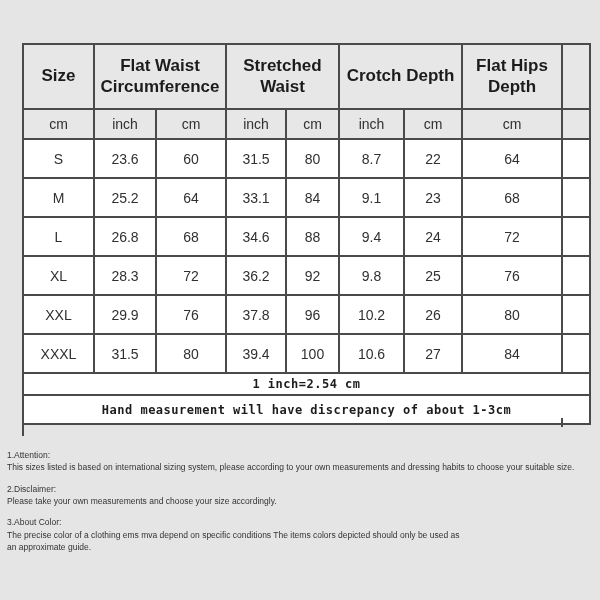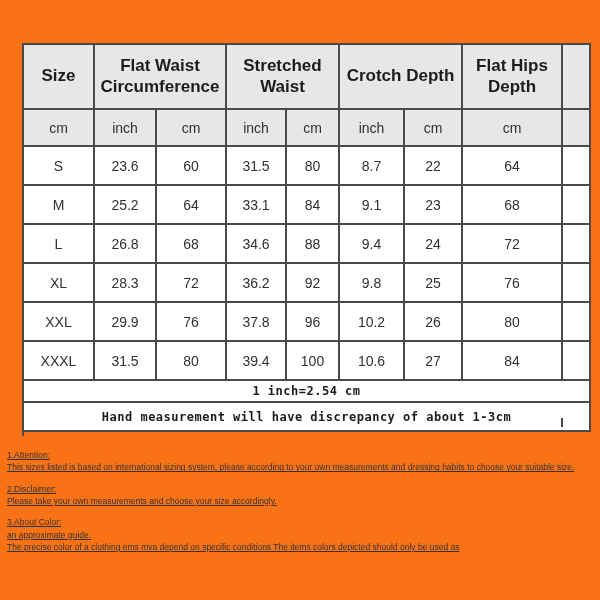--- a/index.html
+++ b/index.html
@@ -8,21 +8,21 @@
     background: #ffffff;
     width: 600px;
     height: 600px;
     overflow: hidden;
     font-family: "Liberation Sans", sans-serif;
   }
   .stage {
     position: relative;
     width: 600px;
     height: 600px;
-    background: #f97316;
+    background: #e5e5e5;
   }
   table.size-chart {
     position: absolute;
     left: 22px;
     top: 43px;
     border-collapse: collapse;
     table-layout: fixed;
     width: 567px;
     border: 2px solid #4a4a4a;
   }
@@ -35,21 +35,21 @@
     overflow: hidden;
   }
   tr.header-row { height: 65px; }
   tr.header-row th {
     background: #e7e7e7;
     font-weight: bold;
     font-size: 17px;
     line-height: 1.2;
     color: #1c1c1c;
   }
-  tr.unit-row { height: 37px; }
+  tr.unit-row { height: 30px; }
   tr.unit-row td {
     background: #e7e7e7;
     font-size: 14px;
     color: #303030;
   }
   tr.data-row { height: 39px; }
   tr.data-row td {
     background: #ffffff;
     font-size: 14px;
     color: #303030;
@@ -72,21 +72,20 @@
   .edge-tail.left  { left: 22px;  top: 418px; height: 18px; }
   .edge-tail.right { left: 561px; top: 418px; height: 9px; }
   .notes {
     position: absolute;
     left: 7px;
     top: 449px;
     width: 592px;
     color: #333333;
     font-size: 8.5px;
     line-height: 1.45;
-    text-decoration: underline;
   }
   .note-group { margin-bottom: 9px; }
   .note-title { white-space: nowrap; }
   .note-line  { white-space: nowrap; overflow: hidden; }
 </style>
 </head>
 <body>
 
 <div class="stage">
 
@@ -214,18 +213,18 @@
     <div class="note-group">
       <div class="note-title">1.Attention:</div>
       <div class="note-line">This sizes listed is based on international sizing system, please according to your own measurements and dressing habits to choose your suitable size.</div>
     </div>
     <div class="note-group">
       <div class="note-title">2.Disclaimer:</div>
       <div class="note-line">Please take your own measurements and choose your size accordingly.</div>
     </div>
     <div class="note-group">
       <div class="note-title">3.About Color:</div>
+      <div class="note-line">The precise color of a clothing ems mva depend on specific conditions The items colors depicted should only be used as</div>
       <div class="note-line">an approximate guide.</div>
-      <div class="note-line">The precise color of a clothing ems mva depend on specific conditions The items colors depicted should only be used as</div>
     </div>
   </div>
 
 </div>
 
 </body></html>

